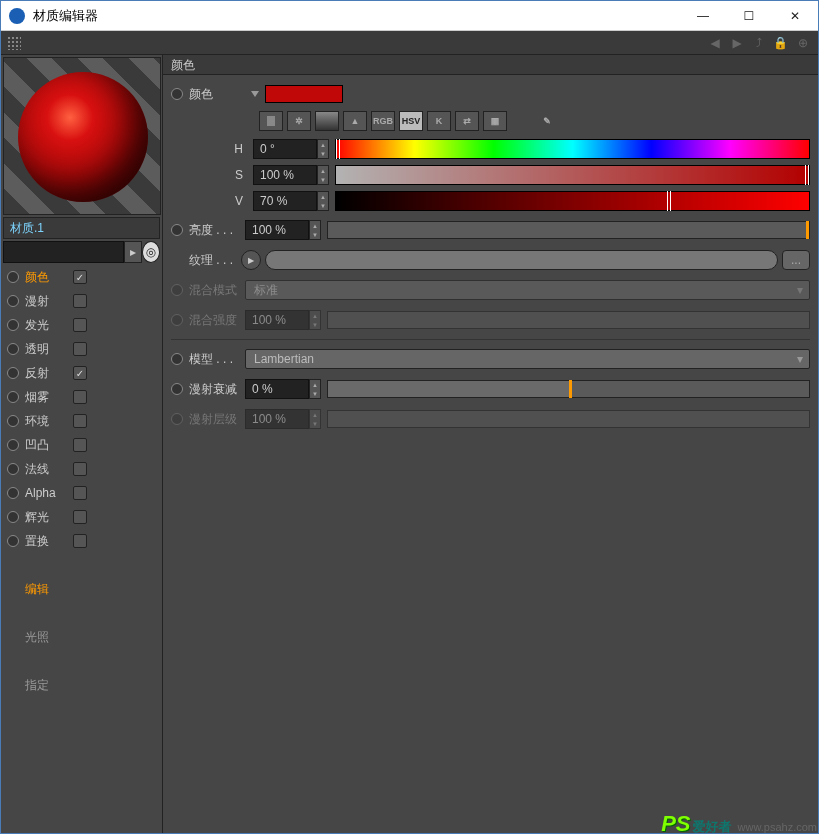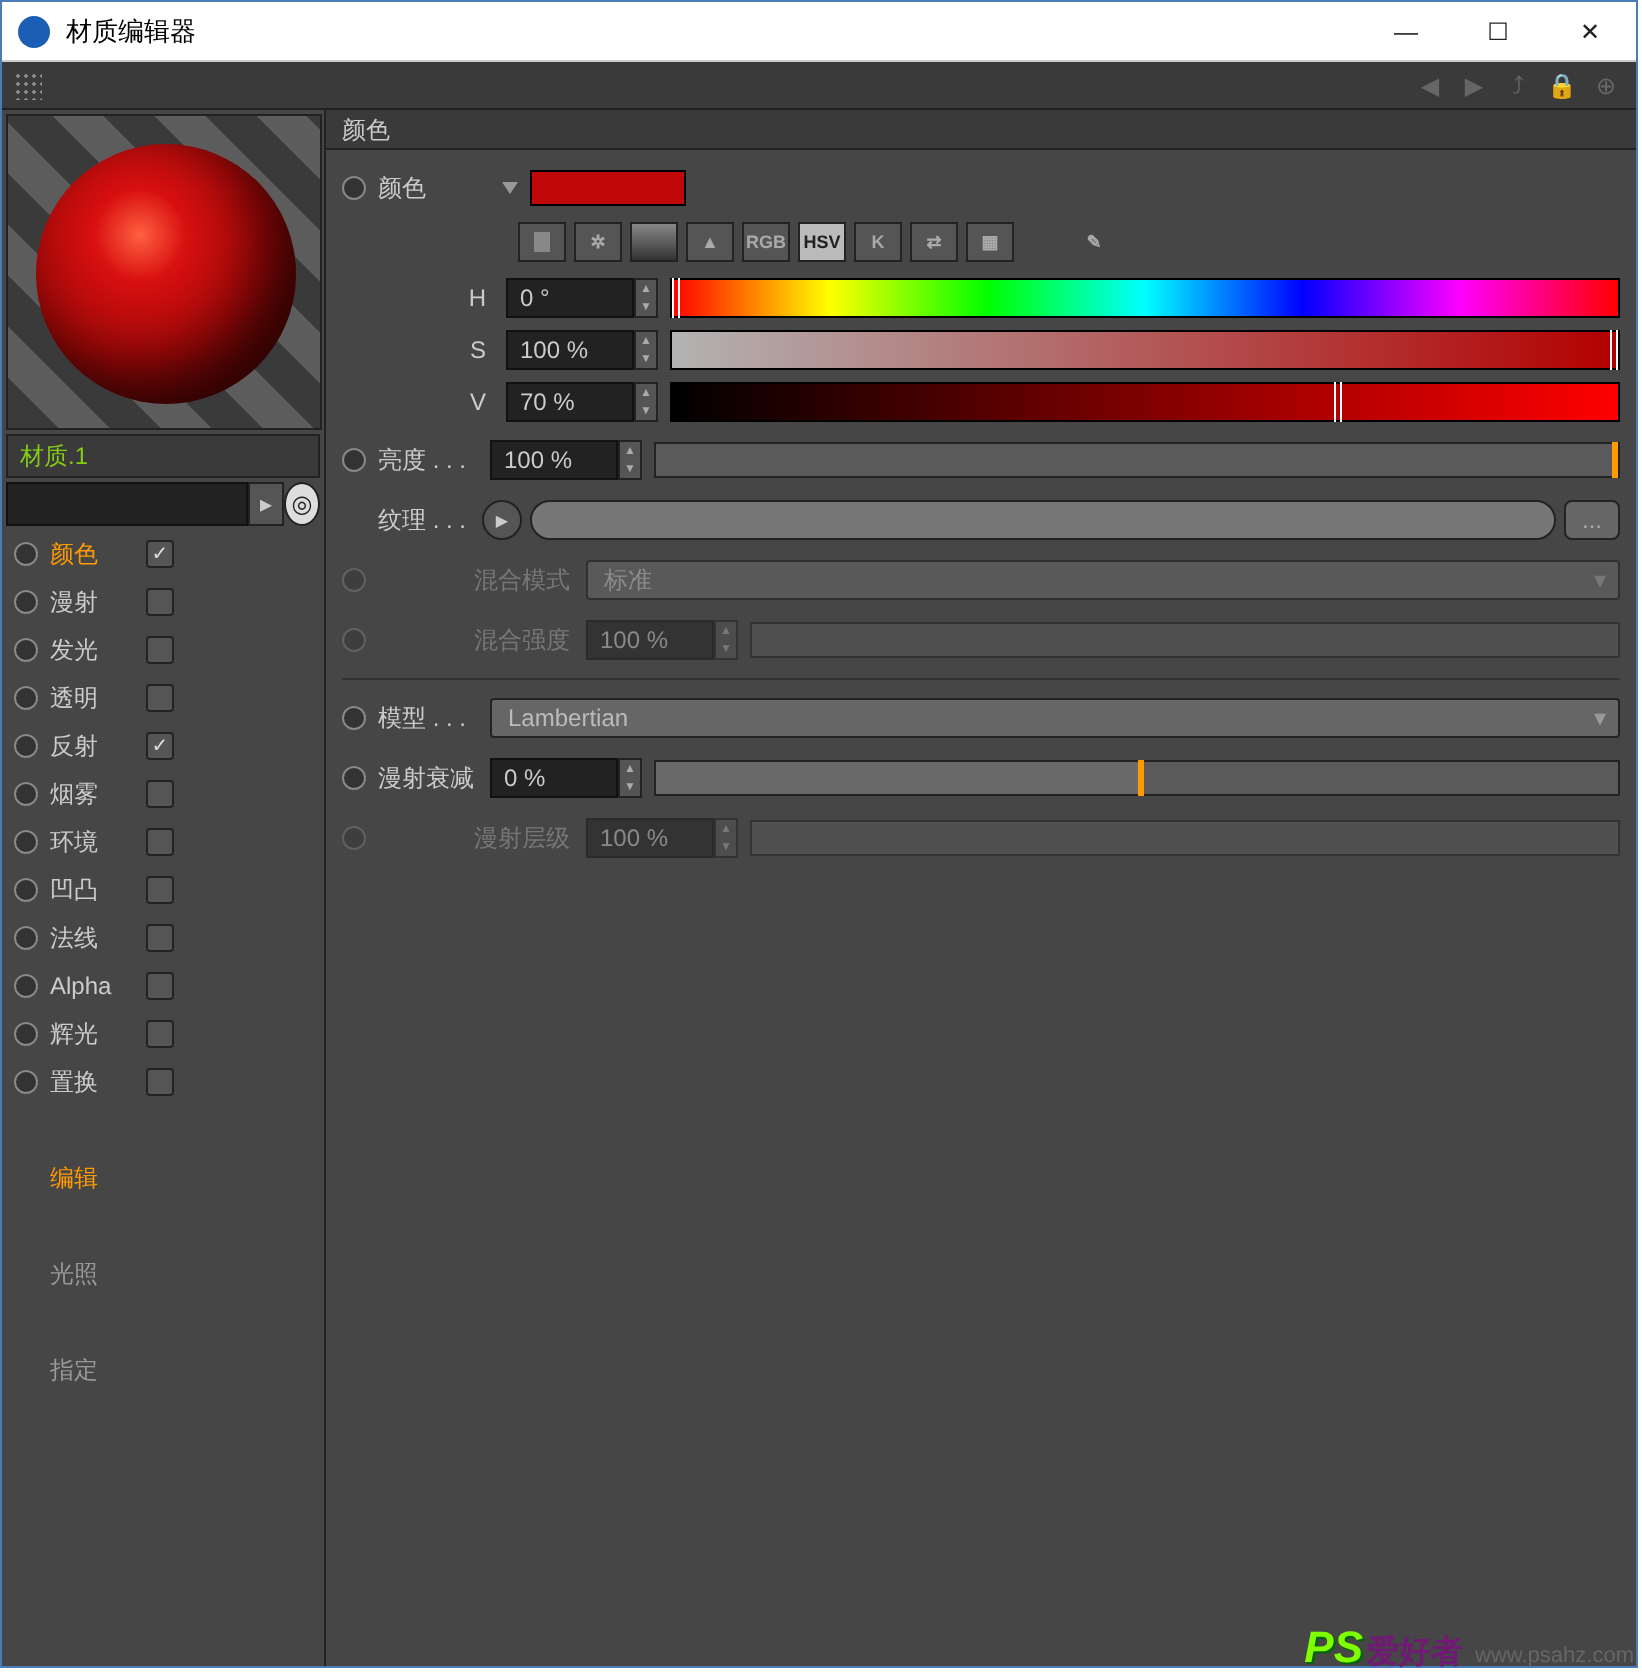--- a/index.html
+++ b/index.html
@@ -10,39 +10,39 @@
 .titlebar .title { flex: 1; color: #000; font-size: 13px; }
 .titlebar .winbtn { width: 46px; height: 30px; display: flex; align-items: center; justify-content: center; color: #222; }
 .toolbar { height: 24px; background: #3a3a3a; border-bottom: 1px solid #222; display: flex; align-items: center; padding: 0 6px; }
 .toolbar .grid-icon { width: 14px; height: 14px; background-image: radial-gradient(#888 1px, transparent 1px); background-size: 4px 4px; }
 .toolbar .spacer { flex: 1; }
 .toolbar .tb-icon { width: 18px; height: 18px; margin-left: 4px; display:flex; align-items:center; justify-content:center; color:#666; }
 .main { display: flex; height: calc(100% - 54px); }
 .left-panel { width: 162px; background: #464646; border-right: 1px solid #222; display: flex; flex-direction: column; }
 .preview { width: 158px; height: 158px; margin: 2px; background: repeating-linear-gradient(45deg, #3a3a3a 0 18px, #5c5c5c 18px 36px); position: relative; border: 1px solid #222; }
 .sphere { position: absolute; width: 130px; height: 130px; left: 14px; top: 14px; border-radius: 50%; background: radial-gradient(circle at 40% 35%, #ff6040 0%, #d81010 20%, #a00808 55%, #400404 100%); box-shadow: inset -15px -15px 30px rgba(0,0,0,0.6); }
-.matname { height: 22px; background: #3a3a3a; border: 1px solid #222; margin: 0 2px; padding: 2px 6px; color: #84cc16; display:flex; align-items:center; }
+.matname { height: 22px; background: #3a3a3a; border: 1px solid #222; margin: 0 2px; padding: 2px 6px; color: #7dd3fc; display:flex; align-items:center; }
 .searchrow { height: 22px; display: flex; margin: 2px; }
 .searchrow .sinput { flex:1; background:#222; border:1px solid #111; }
 .searchrow .sbtn { width:18px; height:22px; background:#555; border:1px solid #222; display:flex; align-items:center; justify-content:center; color:#ccc; }
 .channels { flex:1; overflow:auto; }
 .channel-row { height: 24px; display: flex; align-items: center; padding: 0 6px; color: #ccc; }
 .channel-row .radio { width:12px; height:12px; border:1px solid #888; border-radius:50%; margin-right:6px; background:#333; }
 .channel-row.active .label { color: #ff9a00; }
 .channel-row .label { flex: 0 0 48px; }
 .channel-row .chk { width:14px; height:14px; background:#555; border:1px solid #222; border-radius:2px; display:flex; align-items:center; justify-content:center; color:#ddd; font-size:10px; }
 .channel-row.noradio { padding-left: 24px; margin-top: 24px; }
 .channel-row.noradio .label { color: #999; }
 .channel-row.editor .label { color: #ff9a00; }
 .right-panel { flex: 1; background: #464646; display:flex; flex-direction:column; }
 .section-header { height: 20px; background: #3a3a3a; border-bottom: 1px solid #222; color: #ccc; padding: 2px 8px; }
 .props { padding: 6px 8px; }
 .prop-row { display: flex; align-items: center; min-height: 26px; margin-bottom: 4px; }
 .prop-row .plabel { width: 70px; color: #ccc; display:flex; align-items:center; }
-.prop-row .plabel.dim { color: #777; margin-left: 48px; }
+.prop-row .plabel.dim { color: #777; }
 .prop-row .pradio { width:12px; height:12px; border:1px solid #888; border-radius:50%; margin-right:6px; background:#333; flex-shrink:0; }
 .swatch { width: 78px; height: 18px; background: #c00808; border:1px solid #000; }
 .tri { width:0; height:0; border-left:4px solid transparent; border-right:4px solid transparent; border-top:6px solid #999; margin:0 6px; }
 .icon-row { display:flex; gap:4px; margin: 4px 0 8px 88px; }
 .ibox { width:24px; height:20px; background:#555; border:1px solid #222; display:flex; align-items:center; justify-content:center; color:#aaa; font-size:9px; font-weight:bold; }
 .ibox.active { background:#bbb; color:#222; }
 .hsv-row { display:flex; align-items:center; margin-bottom:6px; }
 .hsv-row .hlabel { width: 82px; text-align:right; padding-right:10px; color:#ccc; }
 .numbox { width: 64px; height: 20px; background: #222; border: 1px solid #111; color: #ccc; padding: 2px 6px; display:flex; align-items:center; }
 .stepper { width:12px; height:20px; background:#555; border:1px solid #222; display:flex; flex-direction:column; }
@@ -57,21 +57,21 @@
 .fullslider .marker { position:absolute; top:-1px; bottom:-1px; width:3px; background:#ff9a00; }
 .texrow { display:flex; align-items:center; }
 .texrow .playbtn { width:20px; height:20px; background:#555; border:1px solid #222; border-radius:50%; margin-right:4px; display:flex; align-items:center; justify-content:center; color:#ccc; font-size:8px; }
 .texrow .texfield { flex:1; height:20px; background:#777; border:1px solid #222; border-radius:10px; }
 .texrow .texbtn { width:28px; height:20px; background:#666; border:1px solid #222; border-radius:4px; margin-left:4px; display:flex; align-items:center; justify-content:center; color:#aaa; }
 .dropdown { flex:1; height:20px; background:#666; border:1px solid #222; color:#bbb; padding:2px 8px; display:flex; align-items:center; border-radius:2px; position:relative; }
 .dropdown::after { content:'▾'; position:absolute; right:6px; color:#999; }
 .divider { height:1px; background:#333; margin:6px 0; }
 .watermark { position:fixed; right:4px; bottom:2px; display:flex; align-items:baseline; gap:2px; }
 .watermark .ps { color:#7fff00; font-size:22px; font-weight:bold; font-style:italic; text-shadow:1px 1px 0 #060; }
-.watermark .txt { color:#701a75; font-size:16px; font-weight:bold; }
+.watermark .txt { color:#0f766e; font-size:13px; font-weight:bold; }
 .watermark .url { color:#666; font-size:11px; margin-left:4px; }
 </style>
 </head>
 <body>
 
 <div class="window">
   <div class="titlebar">
     <div class="appicon"></div>
     <div class="title">材质编辑器</div>
     <div class="winbtn">—</div>

